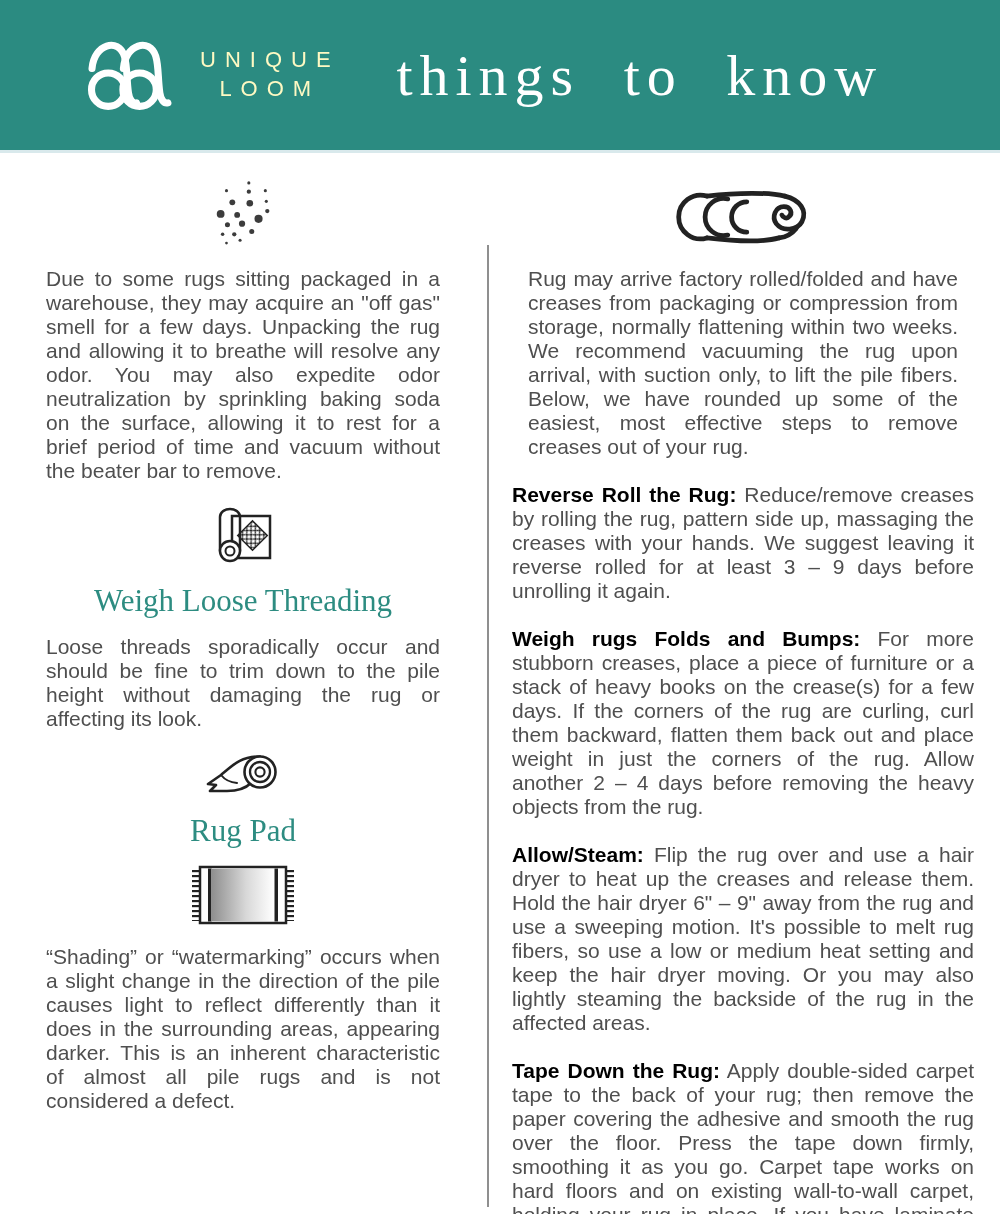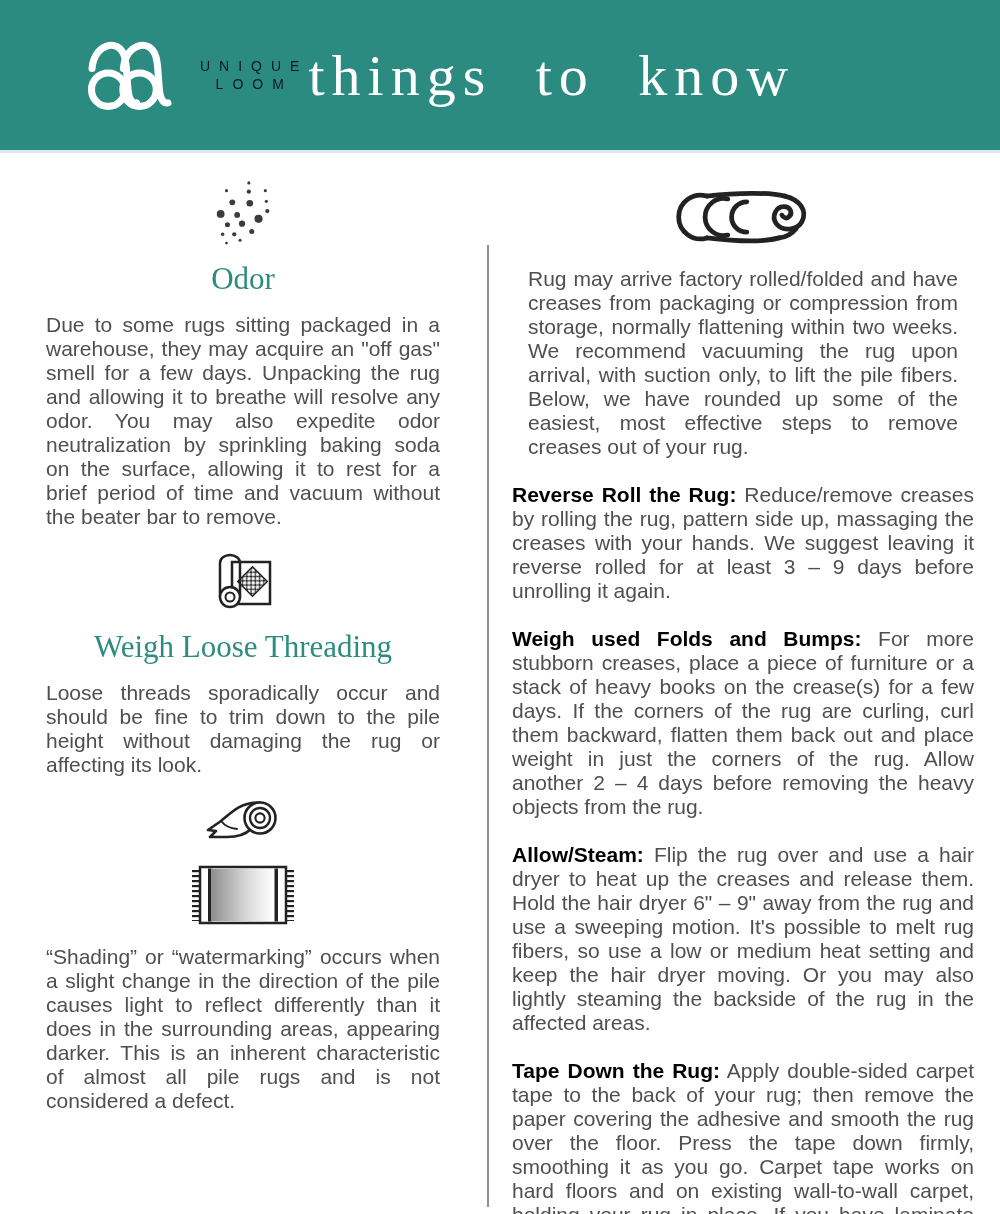--- a/index.html
+++ b/index.html
@@ -7,23 +7,23 @@
     width:1000px;height:1214px;overflow:hidden;background:#ffffff;
     font-family:"Liberation Sans",sans-serif;position:relative;
   }
   
   .header{
     height:153px;background:#2b8b81;display:flex;align-items:center;
     border-bottom:3px solid #d9e9ec;box-sizing:border-box;padding:0 40px 0 82px;
   }
   .brand{display:flex;align-items:center;gap:16px;}
   .brand svg{display:block;}
-  .brand-text{color:#0f172a;font-size:14px;letter-spacing:9px;line-height:1.3;text-align:center;font-weight:400;}
+  .brand-text{color:#fef9c3;font-size:22px;letter-spacing:9px;line-height:1.3;text-align:center;font-weight:400;}
   .page-title{
-    flex:1;color:#ffffff;font-family:"Liberation Serif",serif;
+    flex:1;text-align:center;color:#ffffff;font-family:"Liberation Serif",serif;
     font-size:58px;letter-spacing:7px;word-spacing:22px;padding-right:20px;
   }
   
   .content{display:flex;position:relative;}
   .divider{position:absolute;left:487px;top:92px;width:2px;height:962px;background:#8f8f8f;}
   .col{box-sizing:border-box;}
   .col-left{width:487px;padding:0 31px 0 30px;}
   .col-right{width:513px;padding:0 26px 0 25px;}
   .icon-wrap{text-align:center;}
   h2{
@@ -86,21 +86,20 @@
               <circle cx="29" cy="46" r="3.2"></circle>
             <circle cx="46" cy="41" r="4.2"></circle>
               <circle cx="9" cy="57" r="1.8"></circle>
               <circle cx="21" cy="57" r="2.2"></circle>
             <circle cx="39" cy="54" r="2.6"></circle>
               <circle cx="27" cy="63" r="1.6"></circle>
               <circle cx="13" cy="66" r="1.4"></circle>
           </g>
         </svg>
       </div>
-      <h2>Odor</h2>
       <p class="body">Due to some rugs sitting packaged in a warehouse, they may acquire an "off gas" smell for a few days. Unpacking the rug and allowing it to breathe will resolve any odor. You may also expedite odor neutralization by sprinkling baking soda on the surface, allowing it to rest for a brief period of time and vacuum without the beater bar to remove.</p>
     </section>
 
     <section class="s2">
       <div class="icon-wrap">
         <svg width="62" height="66" viewBox="0 0 62 66">
           <defs>
             <pattern id="xh" width="6" height="6" patternUnits="userSpaceOnUse">
               <path d="M0,6 L6,0 M0,0 L6,6" stroke="#222" stroke-width="1.2"></path>
             </pattern>
@@ -119,20 +118,21 @@
     <section class="s3">
       <div class="icon-wrap">
         <svg width="80" height="50" viewBox="0 0 80 50">
           <path class="ic" d="M57,7.5 C38,7.5 31,15 18,26 L5,35 L13,36 L7,42 L24,42 C36,42 44,38 48,34" fill="#ffffff" stroke-width="2.6"></path>
           <path class="ic" d="M18,26 C22,31 28,33.5 34,34" stroke-width="2"></path>
           <circle cx="57" cy="23" r="15.5" fill="#ffffff" stroke="#222" stroke-width="2.6"></circle>
           <circle cx="57" cy="23" r="10" fill="none" stroke="#222" stroke-width="2.3"></circle>
           <circle cx="57" cy="23" r="4.6" fill="none" stroke="#222" stroke-width="2.1"></circle>
         </svg>
       </div>
+      <h2>Rug Pad</h2>
     </section>
 
     <section class="s4">
       <div class="icon-wrap">
         <svg width="104" height="60" viewBox="0 0 104 60">
           <defs>
             <pattern id="fr" width="6" height="5" patternUnits="userSpaceOnUse">
               <rect width="6" height="2.2" fill="#222"></rect>
             </pattern>
             <linearGradient id="shgrad" x1="0" y1="0" x2="1" y2="0">
@@ -171,21 +171,21 @@
         </svg>
       </div>
       <p class="body">Rug may arrive factory rolled/folded and have creases from packaging or compression from storage, normally flattening within two weeks. We recommend vacuuming the rug upon arrival, with suction only, to lift the pile fibers. Below, we have rounded up some of the easiest, most effective steps to remove creases out of your rug.</p>
     </section>
 
     <p class="body tip">
       <strong>Reverse Roll the Rug:</strong><span> Reduce/remove creases by rolling the rug, pattern side up, massaging the creases with your hands. We suggest leaving it reverse rolled for at least 3 – 9 days before unrolling it again.</span>
     </p>
 
     <p class="body tip">
-      <strong>Weigh used Folds and Bumps:</strong><span> For more stubborn creases, place a piece of furniture or a stack of heavy books on the crease(s) for a few days. If the corners of the rug are curling, curl them backward, flatten them back out and place weight in just the corners of the rug. Allow another 2 – 4 days before removing the heavy objects from the rug.</span>
+      <strong>Weigh rugs Folds and Bumps:</strong><span> For more stubborn creases, place a piece of furniture or a stack of heavy books on the crease(s) for a few days. If the corners of the rug are curling, curl them backward, flatten them back out and place weight in just the corners of the rug. Allow another 2 – 4 days before removing the heavy objects from the rug.</span>
     </p>
 
     <p class="body tip">
       <strong>Allow/Steam:</strong><span> Flip the rug over and use a hair dryer to heat up the creases and release them. Hold the hair dryer 6" – 9" away from the rug and use a sweeping motion. It's possible to melt rug fibers, so use a low or medium heat setting and keep the hair dryer moving. Or you may also lightly steaming the backside of the rug in the affected areas.</span>
     </p>
 
     <p class="body tip">
       <strong>Tape Down the Rug:</strong><span> Apply double-sided carpet tape to the back of your rug; then remove the paper covering the adhesive and smooth the rug over the floor. Press the tape down firmly, smoothing it as you go. Carpet tape works on hard floors and on existing wall-to-wall carpet, holding your rug in place. If you have laminate flooring, purchase a less adhesive double-sided tape to prevent the laminate from buckling or otherwise being damaged.</span>
     </p>
 

